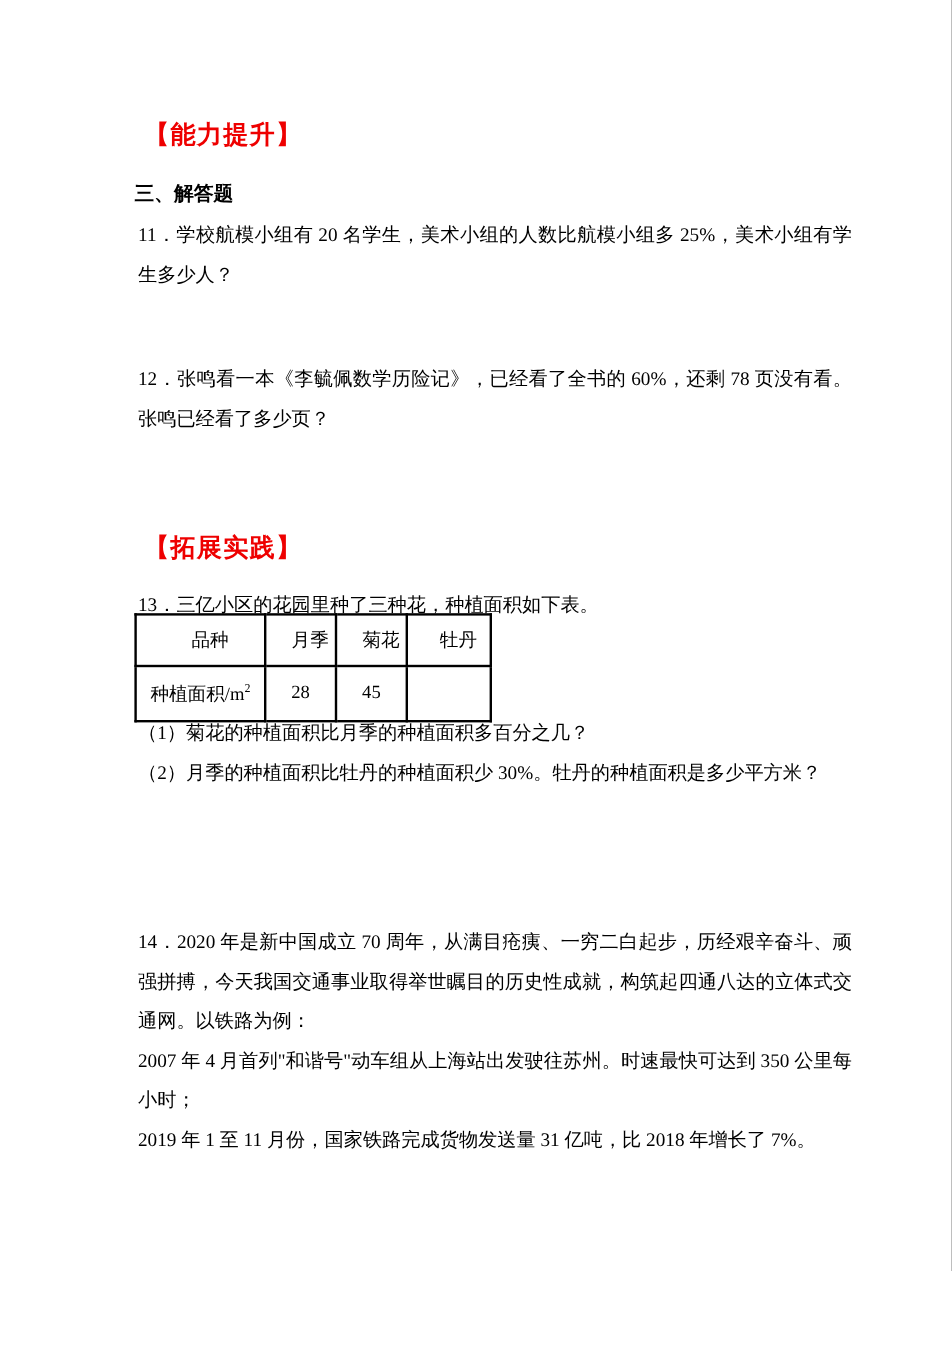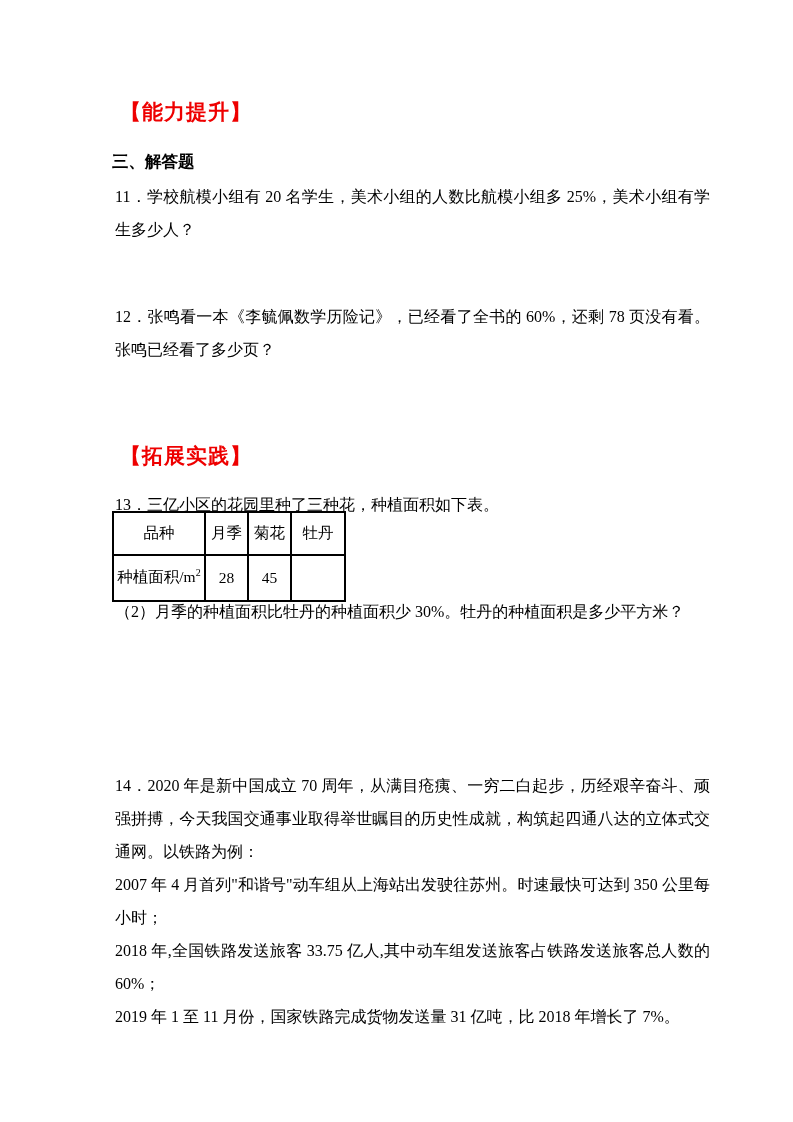--- a/index.html
+++ b/index.html
@@ -53,21 +53,21 @@
     left:112px; top:511px;
     border-collapse:collapse;
     font-size:15.5px;
     text-align:center;
   }
   table.flower-table th, table.flower-table td {
     border:2px solid #000000;
     font-weight:normal;
     padding:0;
   }
-  table.flower-table tr:nth-child(1) th { height:41px; }
+  table.flower-table tr:nth-child(1) th { height:41px;padding-left:16px; }
   table.flower-table tr:nth-child(2) td { height:44px; }
   .col-variety { width:90px; }
   .col-yueji  { width:41px; }
   .col-juhua  { width:41px; }
   .col-mudan  { width:52px; }
   table.flower-table sup { font-size:10px; }
 </style>
 </head>
 <body>
 
@@ -96,23 +96,23 @@
     <tr>
       <td><span>种植面积/m</span><sup>2</sup></td>
       <td>28</td>
       <td>45</td>
       <td></td>
     </tr>
   </tbody>
     </table>
 
   <div class="subq-block" style="top:595px;">
+    <div>（1）菊花的种植面积比月季的种植面积多百分之几？</div>
     <div>（2）月季的种植面积比牡丹的种植面积少 30%。牡丹的种植面积是多少平方米？</div>
   </div>
 
   <div class="para q14-block" style="top:754px;">
     <p>14．2020 年是新中国成立 70 周年，从满目疮痍、一穷二白起步，历经艰辛奋斗、顽强拼搏，今天我国交通事业取得举世瞩目的历史性成就，构筑起四通八达的立体式交通网。以铁路为例：</p>
     <p>2007 年 4 月首列"和谐号"动车组从上海站出发驶往苏州。时速最快可达到 350 公里每小时；</p>
-    <p>2018 年,全国铁路发送旅客 33.75 亿人,其中动车组发送旅客占铁路发送旅客总人数的 60%；</p>
     <p>2019 年 1 至 11 月份，国家铁路完成货物发送量 31 亿吨，比 2018 年增长了 7%。</p>
   </div>
 
 </div>
 
 </body></html>

